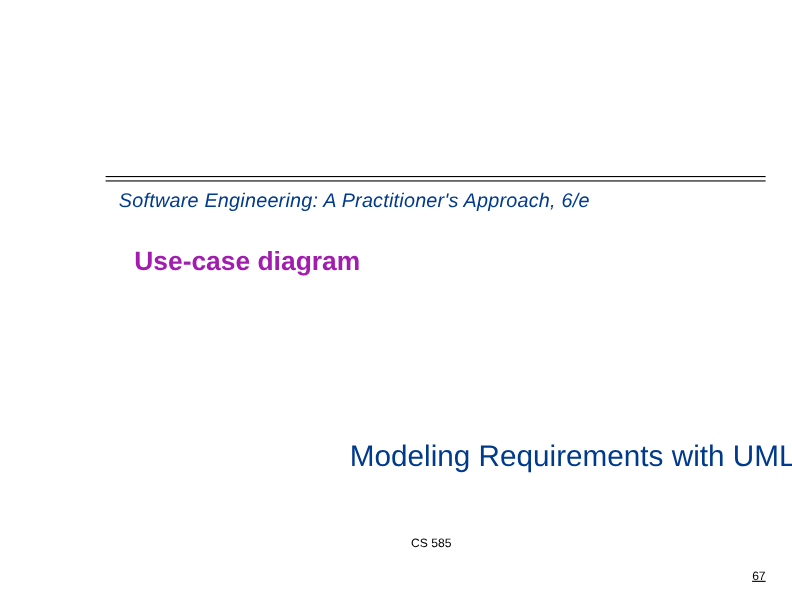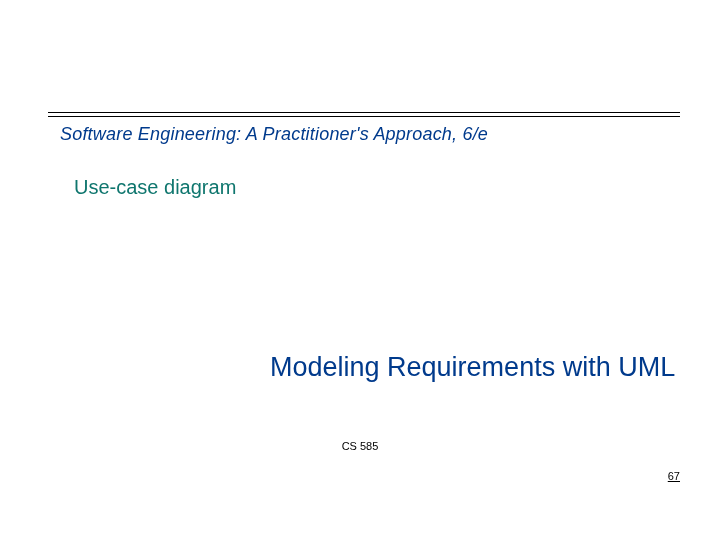--- a/index.html
+++ b/index.html
@@ -1,20 +1,20 @@
 <!DOCTYPE html>
 <html><head>
 <meta charset="utf-8">
 <style>
-  * { margin: 0; padding: 0; box-sizing: border-box; }
+  * { margin: 16px; padding: 0; box-sizing: border-box; }
   html, body { width: 720px; height: 540px; background: #ffffff; font-family: Arial, Helvetica, sans-serif; position: relative; overflow: hidden; }
   .rule-top { position: absolute; left: 48px; right: 40px; top: 112px; height: 1px; background: #000; }
   .rule-bot { position: absolute; left: 48px; right: 40px; top: 116px; height: 1px; background: #000; }
   .book-title { position: absolute; left: 60px; top: 124px; font-style: italic; font-size: 18px; color: #003a8c; letter-spacing: 0.2px; }
-  .slide-title { position: absolute; left: 74px; top: 176px; font-size: 20px; color: #0f766e; font-weight: 400; }
+  .slide-title { position: absolute; left: 74px; top: 176px; font-size: 24px; color: #a21caf; font-weight: 700; }
   .subtitle { position: absolute; left: 270px; top: 352px; font-size: 27px; color: #003a8c; font-weight: 400; }
   .course { position: absolute; left: 0; right: 0; top: 440px; text-align: center; font-size: 11px; color: #000; }
   .pagenum { position: absolute; right: 40px; top: 470px; font-size: 11px; color: #000; text-decoration: underline; }
 </style>
 </head>
 <body>
 
 <div class="rule-top"></div>
 <div class="rule-bot"></div>
 

